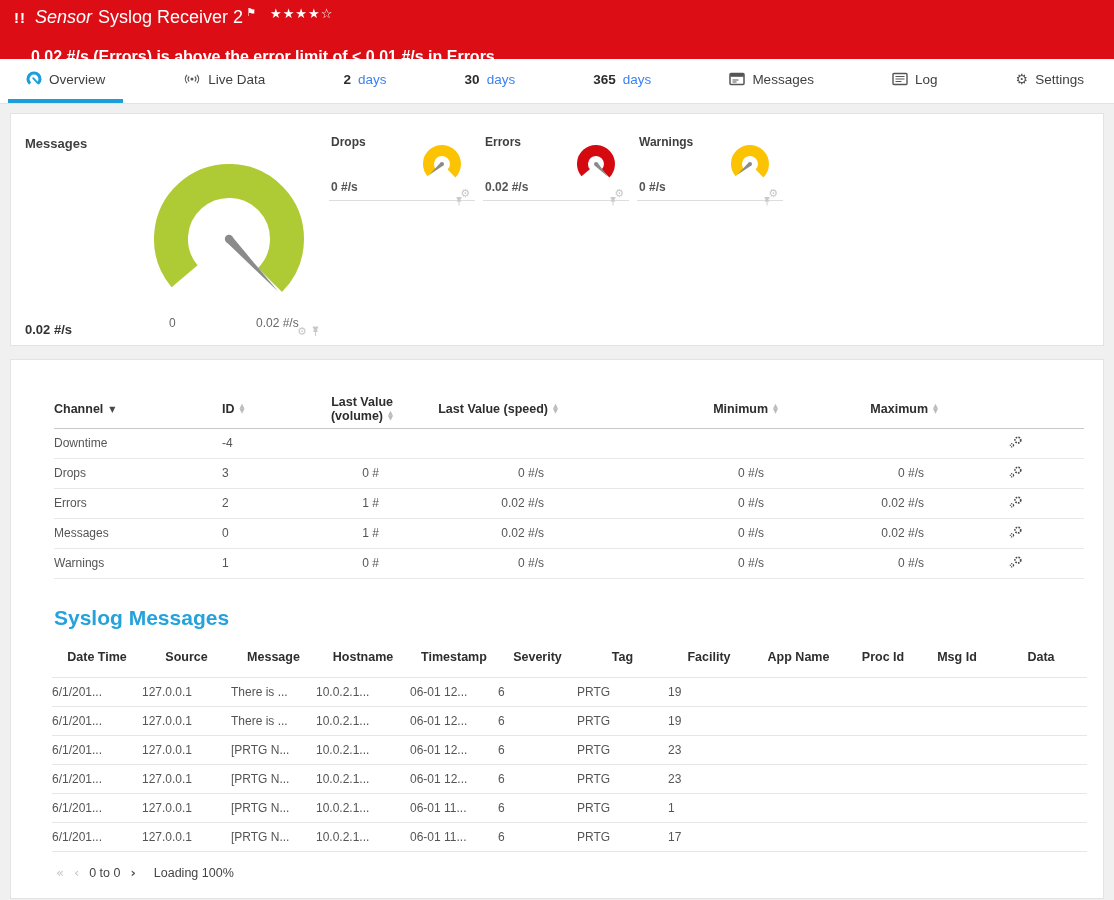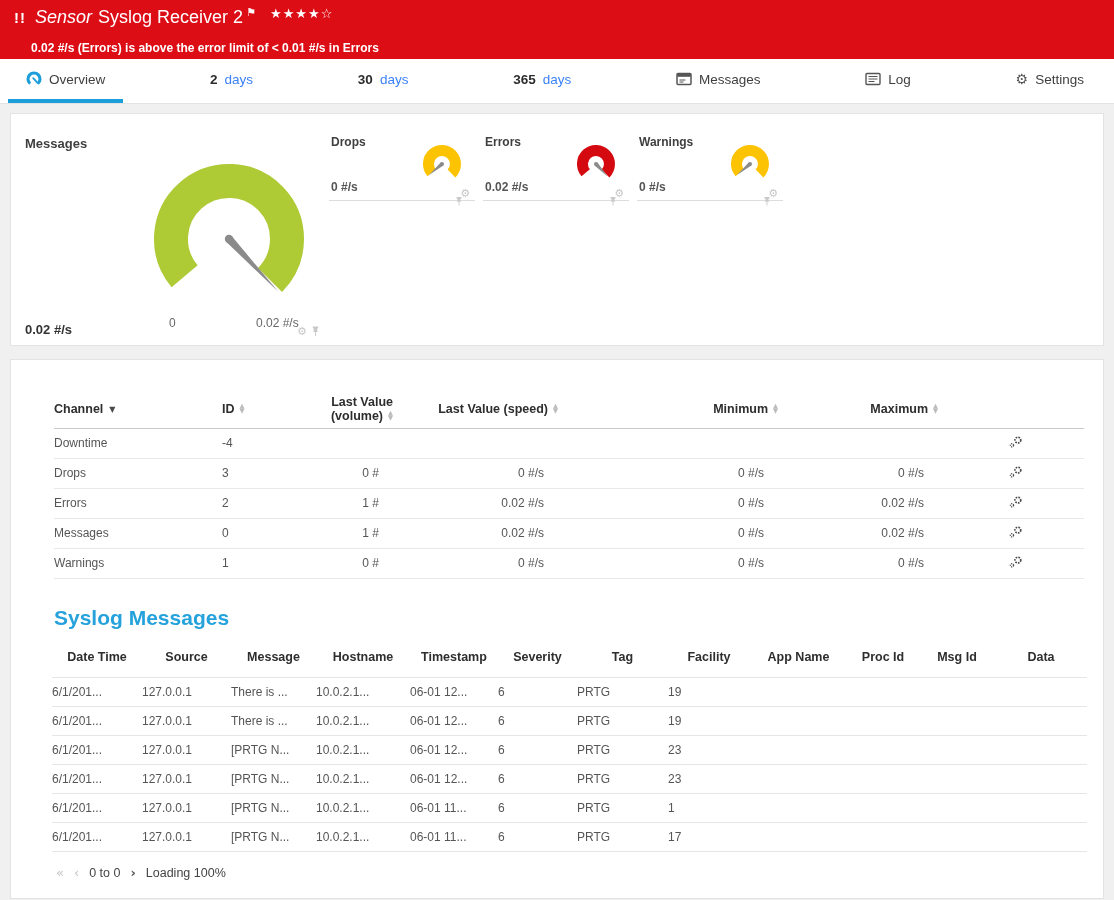--- a/index.html
+++ b/index.html
@@ -7,21 +7,21 @@
   body { background:#f0f0f0; font-family:"Liberation Sans", sans-serif; color:#444; }
 
   
   .topbar { height:59px; background:#dc0d15; color:#fff; padding:7px 14px 0 14px; }
   .topbar .row1 { display:flex; align-items:baseline; white-space:nowrap; }
   .alert { font-weight:800; font-size:15px; margin-right:9px; letter-spacing:1px; }
   .kind { font-style:italic; font-size:18px; margin-right:6px; }
   .sensor-title { font-size:18px; }
   .flag { font-size:11px; margin-left:3px; position:relative; top:-7px; cursor:pointer; }
   .stars { margin-left:14px; font-size:13px; letter-spacing:1px; position:relative; top:-5px; cursor:pointer; font-family:"DejaVu Sans", sans-serif; }
-  .row2 { font-size:12px; font-weight:700; margin:13px 0 0 17px; }
+  .row2 { font-size:16px; font-weight:700; margin:20px 0 0 17px; }
 
   
   .tabbar { height:45px; background:#fff; display:flex; justify-content:space-between; align-items:stretch; padding:0 12px 0 8px; border-bottom:1px solid #e3e3e3; }
   .tab { display:flex; align-items:center; gap:7px; padding:0 18px; font-size:13.5px; color:#3f3f3f; border-bottom:4px solid transparent; cursor:pointer; }
   .tab.active { border-bottom-color:#1b9ed9; }
   .tab .tnum { font-weight:700; color:#2c2c2c; }
   .tab .tdim { color:#3b82f6; }
   .ticon { display:inline-flex; align-items:center; }
   .gear-char { font-family:"DejaVu Sans", sans-serif; font-size:14px; color:#555; }
 
@@ -64,21 +64,21 @@
   .syslog-title { margin:27px 0 0 43px; font-size:21px; color:#25a2dc; }
   .sys-table { width:1035px; margin:8px 0 0 41px; }
   .sys-table th { height:40px; font-size:12.5px; font-weight:700; color:#2e2e2e; text-align:center; vertical-align:middle; border-bottom:1px solid #e6e6e6; }
   .sys-table td { height:29px; font-size:12px; color:#555; vertical-align:middle; border-bottom:1px solid #e6e6e6; white-space:nowrap; overflow:hidden; }
 
   .pager { margin:13px 0 0 45px; display:flex; align-items:center; gap:10px; font-size:12.5px; color:#555; }
   .pg { font-family:"DejaVu Sans", sans-serif; cursor:pointer; font-size:13px; }
   .pg.dis { color:#c3c3c3; }
   .pg.on { color:#555; font-weight:700; }
   .pager .range { font-weight:400; color:#444; }
-  .pager .loading { margin-left:0; color:#444; }
+  .pager .loading { margin-left:8px; color:#444; }
 </style>
 </head>
 <body>
 
 <header class="topbar">
   <div class="row1">
     <span class="alert">!!</span>
     <span class="kind">Sensor</span>
     <span class="sensor-title">Syslog Receiver 2</span>
     <span class="flag">⚑</span>
@@ -89,20 +89,29 @@
 
 <nav class="tabbar">
   <div class="tab active">
     <span class="ticon">
       <svg width="16" height="16" viewBox="0 0 16 16">
           <path d="M4.14 12.6 A 6 6 0 1 1 11.86 12.6" fill="none" stroke="#1b9ed9" stroke-width="3.1"></path>
           <path d="M7.2 7.2 L11.5 11.8" stroke="#1b9ed9" stroke-width="1.8" stroke-linecap="round"></path>
         </svg>
     </span>
     <span>Overview</span>
+  </div>
+  <div class="tab">
+    <span class="ticon">
+      <svg width="18" height="14" viewBox="0 0 18 14">
+          <circle cx="9" cy="7" r="1.5" fill="#555"></circle>
+          <path d="M6.2 4.5 A 3.6 3.6 0 0 0 6.2 9.5 M4 2.8 A 6.3 6.3 0 0 0 4 11.2 M11.8 4.5 A 3.6 3.6 0 0 1 11.8 9.5 M14 2.8 A 6.3 6.3 0 0 1 14 11.2" fill="none" stroke="#555" stroke-width="1.2"></path>
+        </svg>
+    </span>
+    <span>Live Data</span>
   </div>
   <div class="tab">
     <span class="tnum">2</span>
     <span class="tdim">days</span>
   </div>
   <div class="tab">
     <span class="tnum">30</span>
     <span class="tdim">days</span>
   </div>
   <div class="tab">

